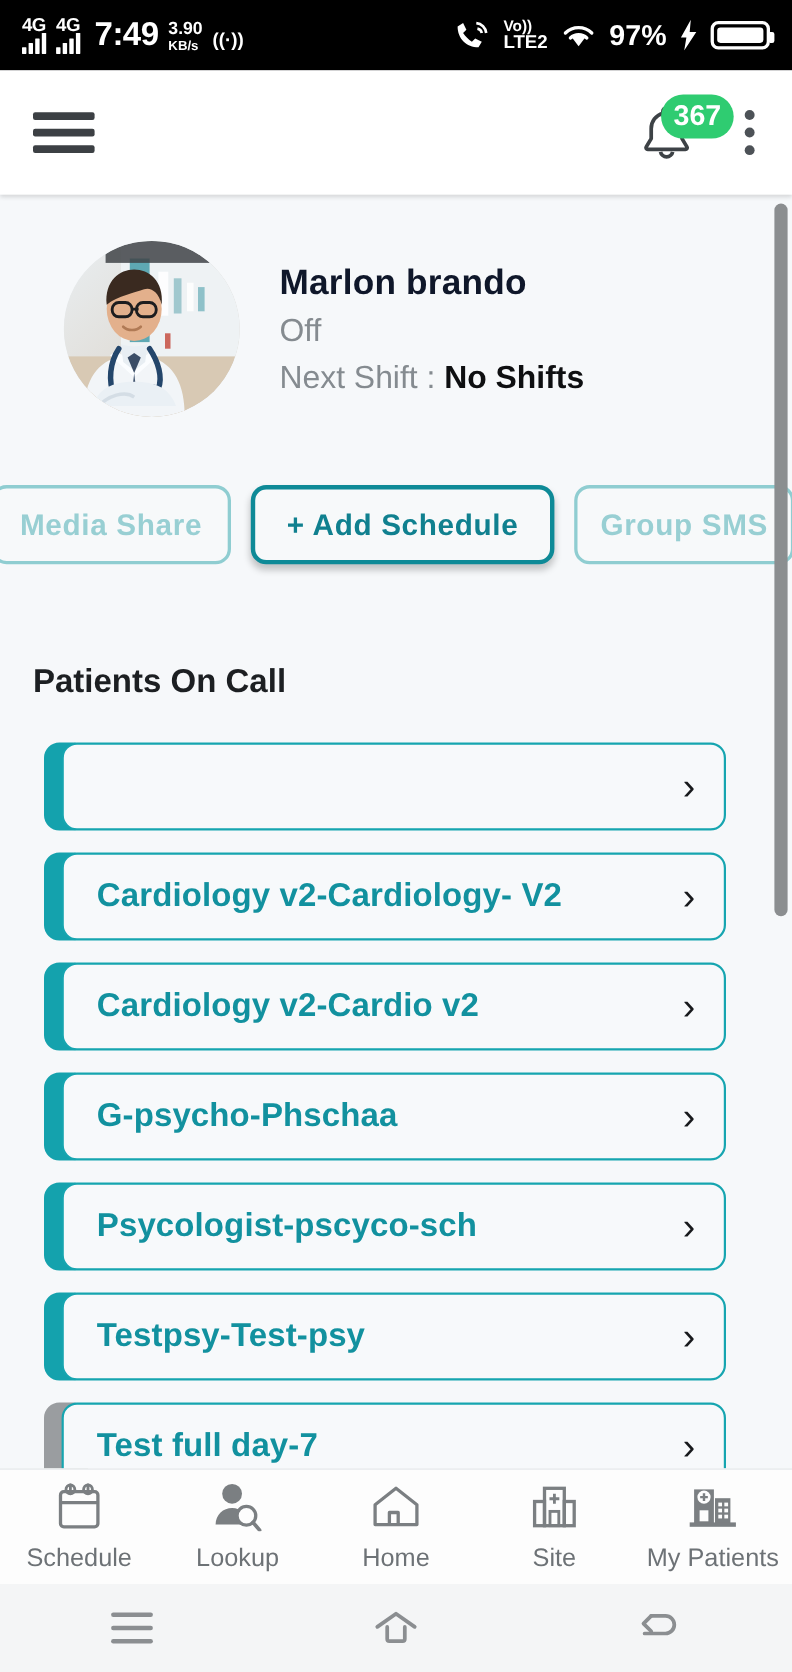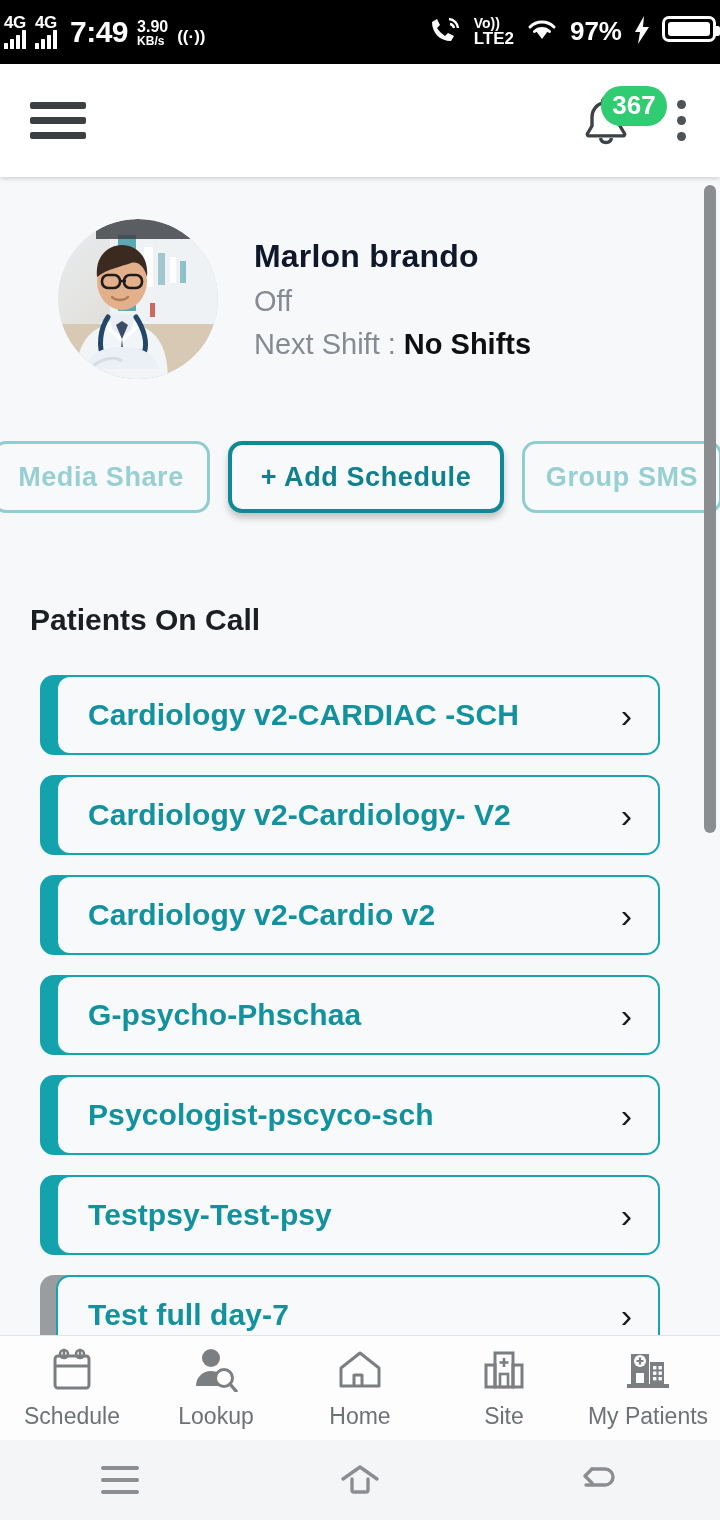--- a/index.html
+++ b/index.html
@@ -7,24 +7,24 @@
     width:720px; height:1520px;
     font-family:"Liberation Sans", sans-serif;
     background:#f5f7f9; overflow:hidden;
   }
   #app { position:relative; width:720px; height:1520px; display:flex; flex-direction:column; }
 
   
   .statusbar{
     height:64px; background:#000; color:#fff;
     display:flex; align-items:center; flex:0 0 64px;
-    padding:0 4px; font-weight:bold;
+    padding:0 20px; font-weight:bold;
   }
   .sb-left{ display:flex; align-items:flex-end; gap:9px; }
-  .sb-right{ margin-left:auto; display:flex; align-items:flex-start; gap:11px; }
+  .sb-right{ margin-left:auto; display:flex; align-items:center; gap:11px; }
   .net{ display:flex; align-items:flex-end; gap:3px; }
   .net .lbl{ font-size:17px; line-height:13px; font-weight:bold; letter-spacing:-.5px;}
   .bars{ display:flex; align-items:flex-end; gap:2px; height:20px;}
   .bars i{ width:4px; background:#fff; display:block; border-radius:.5px;}
   .bars i:nth-child(1){height:6px}
   .bars i:nth-child(2){height:10px}
   .bars i:nth-child(3){height:14px}
   .bars i:nth-child(4){height:19px}
   .netwrap{display:flex;flex-direction:column;align-items:flex-start;}
   .clock{ font-size:30px; font-weight:bold; letter-spacing:-.5px; margin-left:4px;}
@@ -273,21 +273,20 @@
       <div class="btn primary">+ Add Schedule</div>
       <div class="btn muted sms">Group SMS</div>
     </div>
 
     <div class="sect-title">Patients On Call</div>
 
     <div class="plist">
       <div class="pitem">
         <div class="accent"></div>
         <div class="card">
-          <span class="txt">Cardiology v2-CARDIAC -SCH</span>
           <span class="chev">›</span>
         </div>
       </div>
       <div class="pitem">
         <div class="accent"></div>
         <div class="card">
           <span class="txt">Cardiology v2-Cardiology- V2</span>
           <span class="chev">›</span>
         </div>
       </div>

